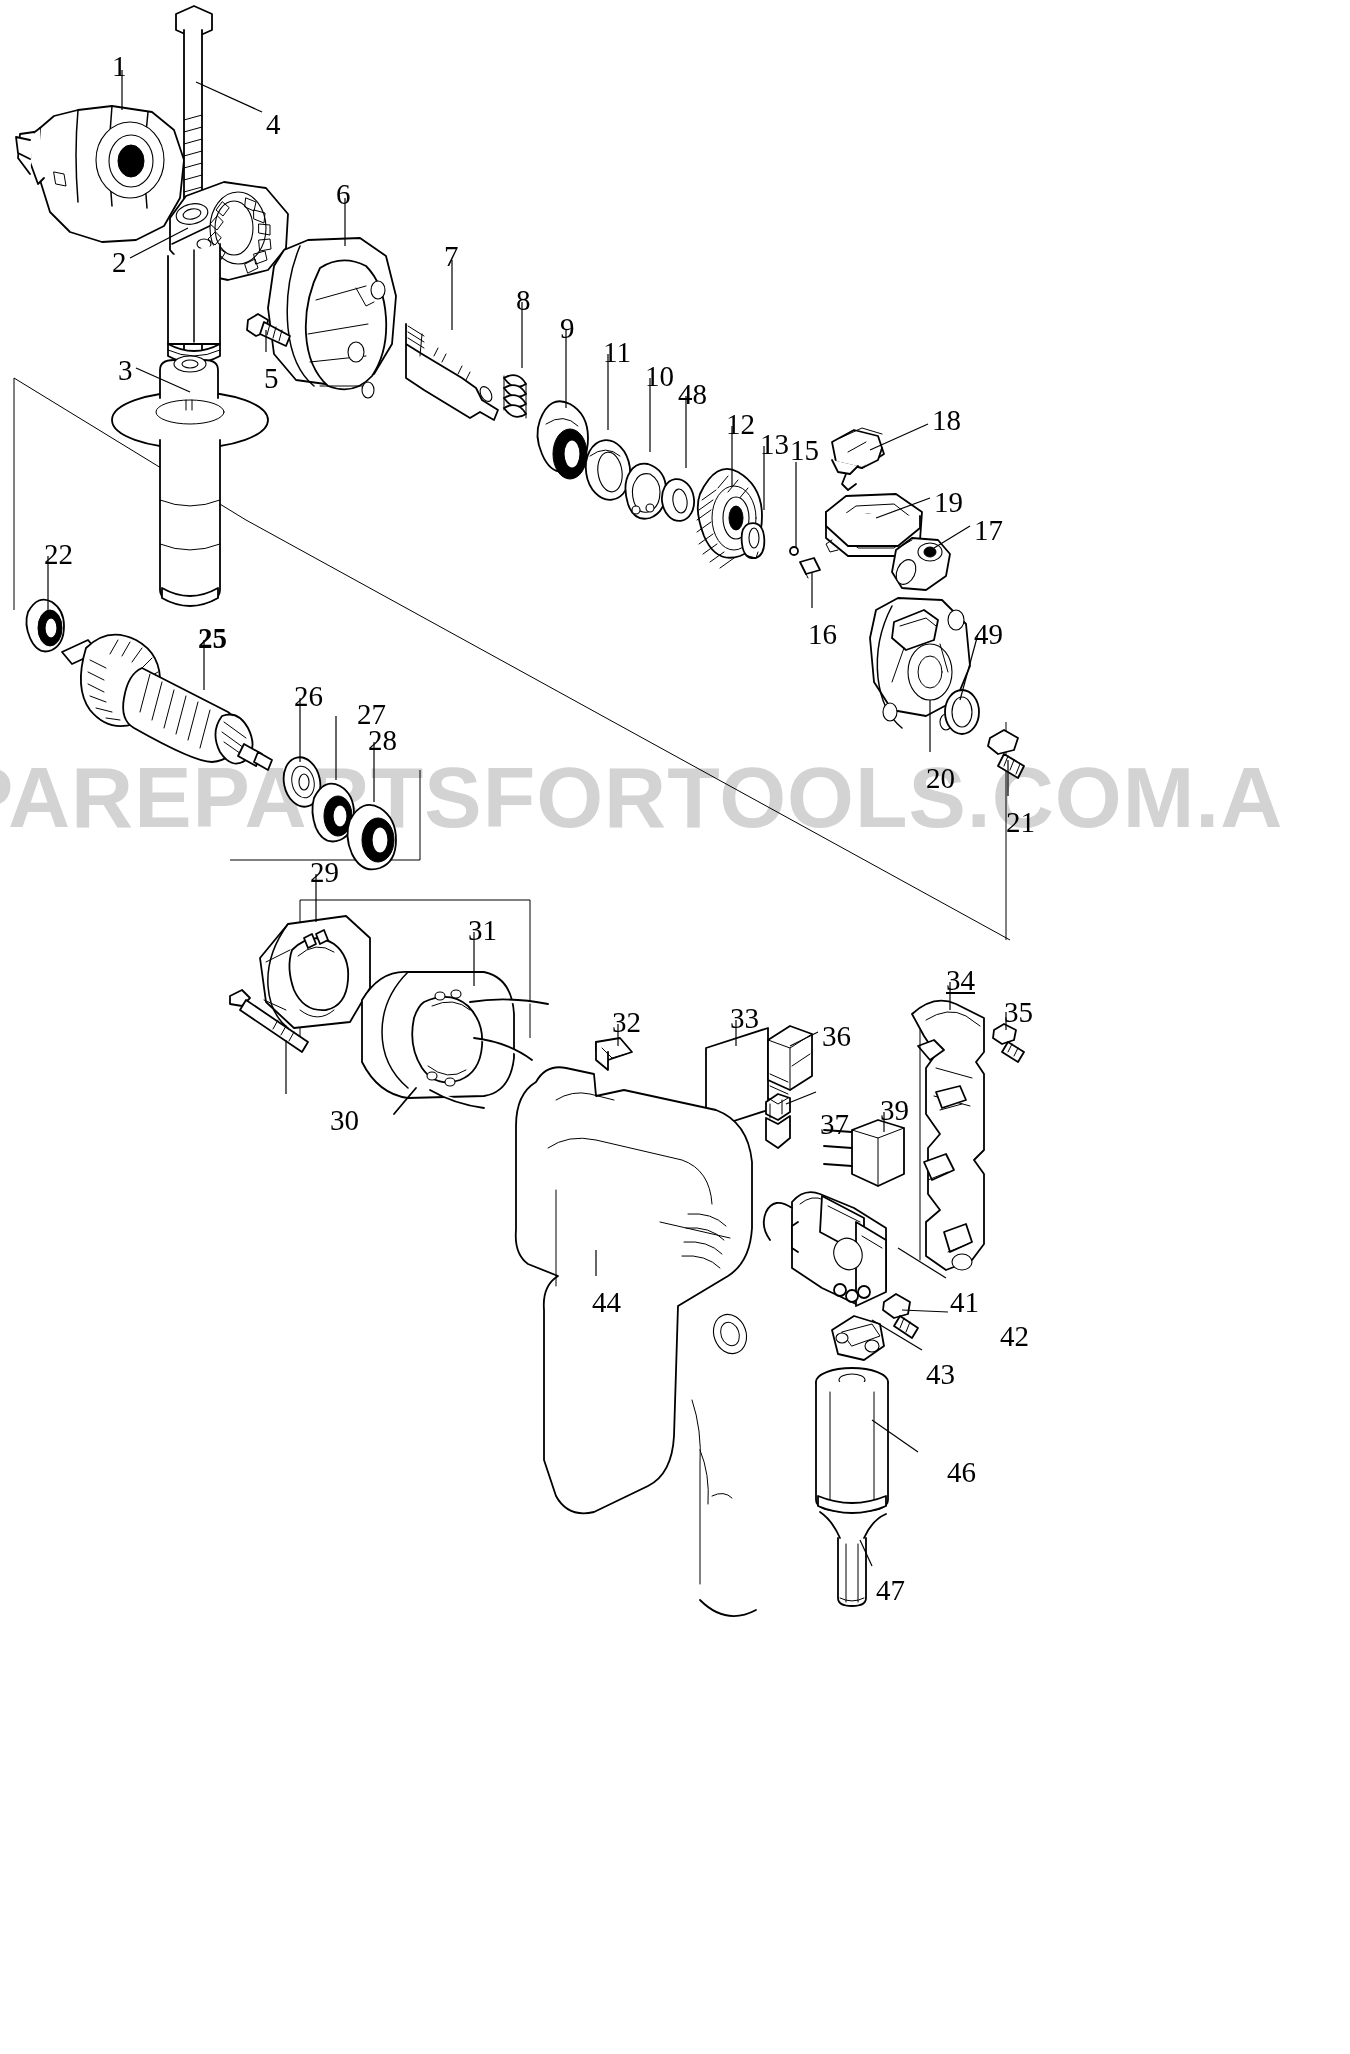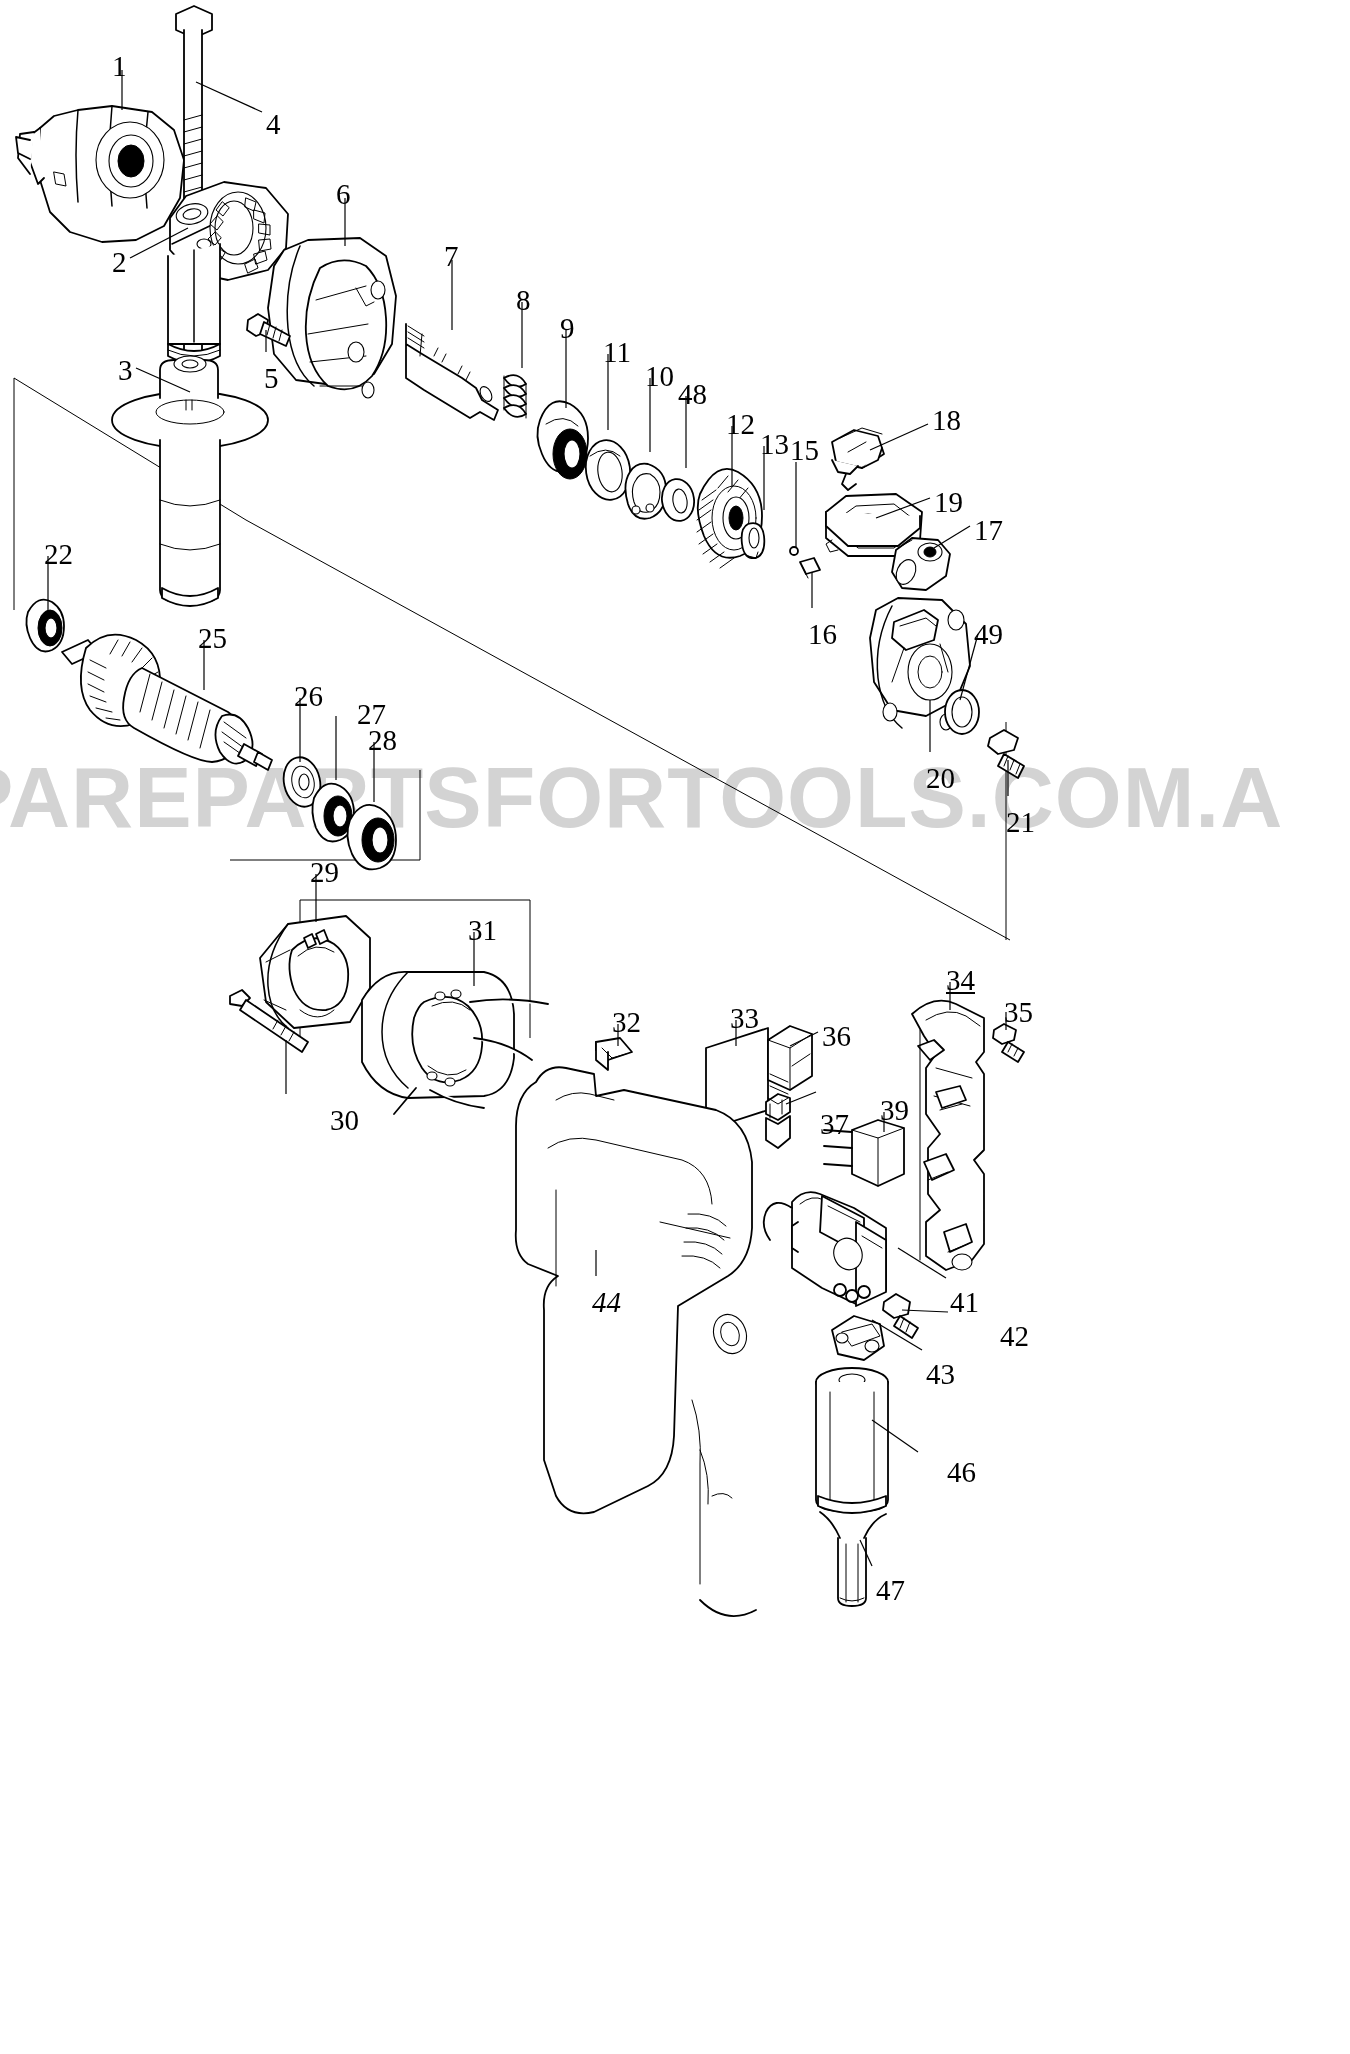--- a/index.html
+++ b/index.html
@@ -575,35 +575,35 @@
       <div class="lbl" style="left: 760px; top: 430px;">13</div>
       <div class="lbl" style="left: 790px; top: 436px;">15</div>
       <div class="lbl" style="left: 808px; top: 620px;">16</div>
       <div class="lbl" style="left: 932px; top: 406px;">18</div>
       <div class="lbl" style="left: 934px; top: 488px;">19</div>
       <div class="lbl" style="left: 974px; top: 516px;">17</div>
       <div class="lbl" style="left: 974px; top: 620px;">49</div>
       <div class="lbl" style="left: 926px; top: 764px;">20</div>
       <div class="lbl" style="left: 1006px; top: 808px;">21</div>
       <div class="lbl" style="left: 44px; top: 540px;">22</div>
-      <div class="lbl" style="left: 198px; top: 624px;">25</div>
+      <div class="lbl" style="left: 198px; top: 624px; font-weight: bold;">25</div>
       <div class="lbl" style="left: 294px; top: 682px;">26</div>
       <div class="lbl" style="left: 348px; top: 700px; margin-left: 9px;">27</div>
       <div class="lbl" style="left: 368px; top: 726px;">28</div>
       <div class="lbl" style="left: 310px; top: 858px;">29</div>
       <div class="lbl" style="left: 282px; top: 1106px; margin-left: 48px;">30</div>
       <div class="lbl" style="left: 468px; top: 916px;">31</div>
       <div class="lbl" style="left: 612px; top: 1008px;">32</div>
       <div class="lbl" style="left: 730px; top: 1004px;">33</div>
       <div class="lbl" style="left: 822px; top: 1022px;">36</div>
       <div class="lbl" style="left: 820px; top: 1082px; margin-top: 28px;">37</div>
       <div class="lbl" style="left: 880px; top: 1096px;">39</div>
       <div class="lbl" style="left: 946px; top: 966px; text-decoration: underline;">34</div>
       <div class="lbl" style="left: 1004px; top: 998px;">35</div>
       <div class="lbl" style="left: 950px; top: 1288px;">41</div>
       <div class="lbl" style="left: 952px; top: 1322px; margin-left: 48px;">42</div>
       <div class="lbl" style="left: 926px; top: 1360px;">43</div>
-      <div class="lbl" style="left: 592px; top: 1288px; font-style: italic;">44</div>
+      <div class="lbl" style="left: 592px; top: 1288px;">44</div>
       <div class="lbl" style="left: 923px; top: 1458px; margin-left: 24px;">46</div>
       <div class="lbl" style="left: 876px; top: 1576px;">47</div>
     </div>
 
 </div>
 
 </body></html>

